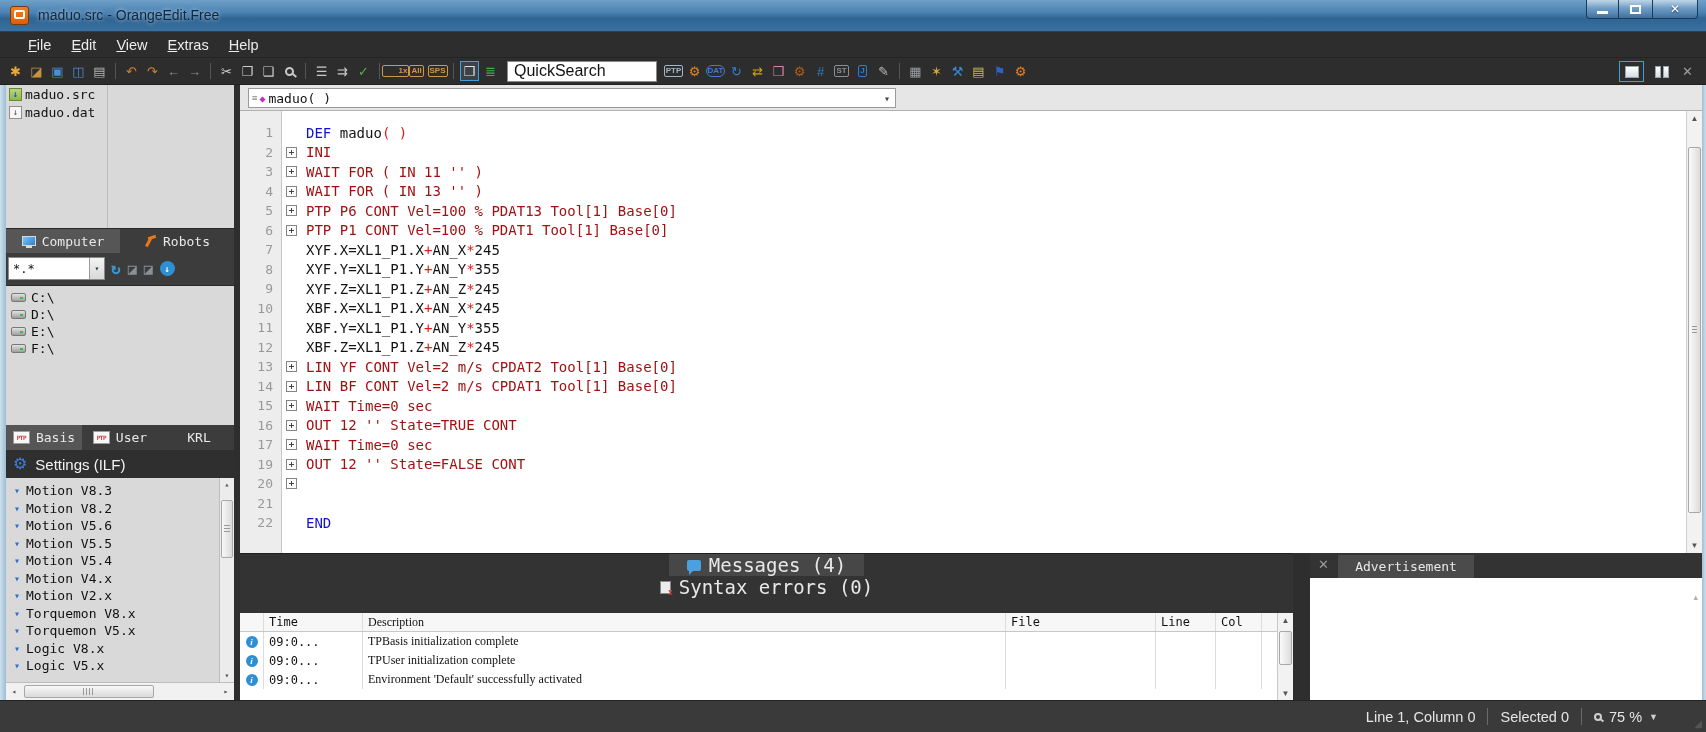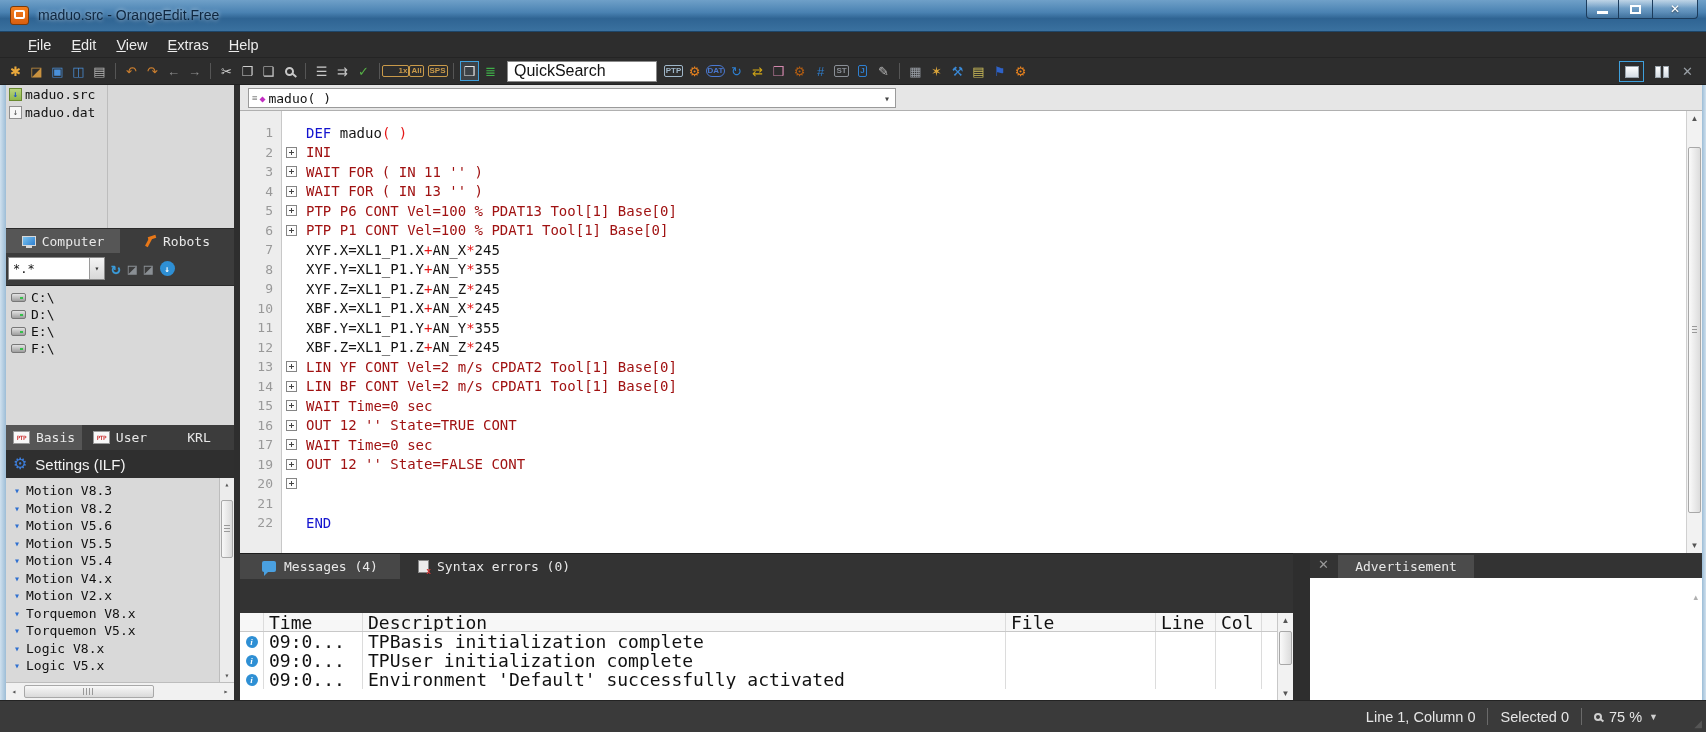--- a/index.html
+++ b/index.html
@@ -129,46 +129,46 @@
   .kw { color:#1313cf; } .krl { color:#a01212; } .pl { color:#141414; } .op { color:#e51717; }
   .vscroll { position:absolute; right:0; top:26px; width:16px; height:442px; background:#f2f2f2; border-left:1px solid #d0d0d0; }
   .vs-arr { position:absolute; left:0; width:100%; text-align:center; font-size:8px; color:#555; }
   .vs-thumb { position:absolute; left:1px; top:36px; width:13px; height:366px; background:linear-gradient(90deg,#fafafa,#dcdcdc); border:1px solid #a8a8a8; border-radius:2px; }
   .vs-thumb::after { content:""; position:absolute; left:3px; right:3px; top:178px; height:9px;
     background:repeating-linear-gradient(180deg,#999 0 1px,transparent 1px 3px); }
 
   
   .messages { position:absolute; left:240px; top:553px; width:1053px; height:147px; background:#333; border-top:1px solid #1e1e1e; }
   .msg-tabs { position:absolute; left:0; top:0; width:100%; height:25px; display:flex; align-items:center;
-    font-family:"DejaVu Sans Mono",monospace; font-size:13px; color:#e8e8e8; }
+    font-family:"DejaVu Sans Mono",monospace; font-size:19px; color:#e8e8e8;flex-direction:column; }
   .msg-tab { height:25px; display:flex; align-items:center; justify-content:center; gap:8px; padding:0 18px; min-width:160px; }
   .msg-tab.active { background:#474747; }
   .mic { display:inline-block; }
   .mic.bubble { width:14px; height:11px; background:#4aa0e0; border-radius:2px; position:relative; }
   .mic.bubble::after { content:""; position:absolute; left:2px; bottom:-4px; border:3px solid transparent; border-top-color:#4aa0e0; border-left-color:#4aa0e0; }
   .mic.docx { width:11px; height:13px; background:#ececec; border:1px solid #888; position:relative; }
   .mic.docx::after { content:"x"; position:absolute; right:-3px; bottom:-4px; color:#d23535; font-size:8px; font-weight:bold; }
   .msg-filters { position:absolute; left:0; top:25px; width:100%; height:34px; display:flex; align-items:center; gap:8px; padding-left:6px; }
   .fbtn { display:flex; align-items:center; gap:6px; height:25px; padding:0 9px; border:1px solid #3fa0dc; background:#2c2c2c;
     color:#f2f2f2; font-size:14px; font-family:"Liberation Sans",sans-serif; }
   .fic2 { display:inline-flex; align-items:center; justify-content:center; }
   .fic2.err { width:14px; height:14px; border-radius:50%; background:#d92b2b; color:#fff; font-size:8px; font-weight:bold; }
   .fic2.err::after { content:"✕"; }
   .fic2.warn { color:#f0b428; font-size:14px; }
   .fic2.warn::after { content:"⚠"; }
   .fic2.info { width:14px; height:14px; border-radius:50%; background:#2e8fd4; color:#fff; font-size:10px; font-weight:bold; font-family:"Liberation Serif",serif; font-style:italic; }
   .fic2.info::after { content:"i"; }
   .msg-table { position:absolute; left:0; top:59px; width:1037px; height:100px; background:#fff;
-    font-family:"DejaVu Sans Mono",monospace; font-size:18px; color:#111; overflow:hidden; }
+    font-family:"DejaVu Sans Mono",monospace; font-size:12px; color:#111; overflow:hidden; }
   .trow { display:flex; height:19px; align-items:center; }
   .trow.head { background:#f7f7f7; border-bottom:1px solid #c8c8c8; }
   .tcell { height:100%; display:flex; align-items:center; padding:0 5px; border-right:1px solid #dcdcdc; overflow:hidden; white-space:nowrap; }
   .c-ic { flex:0 0 24px; justify-content:center; }
   .c-time { flex:0 0 99px; }
-  .c-desc { flex:0 0 643px; }
+  .c-desc { flex:0 0 643px;font-family:Liberation Serif, serif; }
   .c-file { flex:0 0 150px; }
   .c-line { flex:0 0 60px; }
   .c-col { flex:0 0 46px; }
   .c-fill { flex:1; border-right:none; }
   .row-ic { width:12px; height:12px; border-radius:50%; background:#2e8fd4; color:#fff; font-size:9px; font-weight:bold;
     font-family:"Liberation Serif",serif; font-style:italic; display:flex; align-items:center; justify-content:center; }
   .row-ic::after { content:"i"; }
   .msg-vscroll { position:absolute; right:0; top:59px; width:16px; height:88px; background:#f2f2f2; border-left:1px solid #c8c8c8; }
   .msg-vscroll .t { position:absolute; left:1px; top:18px; width:13px; height:34px; background:linear-gradient(90deg,#fafafa,#dcdcdc); border:1px solid #a8a8a8; border-radius:2px; }
 

